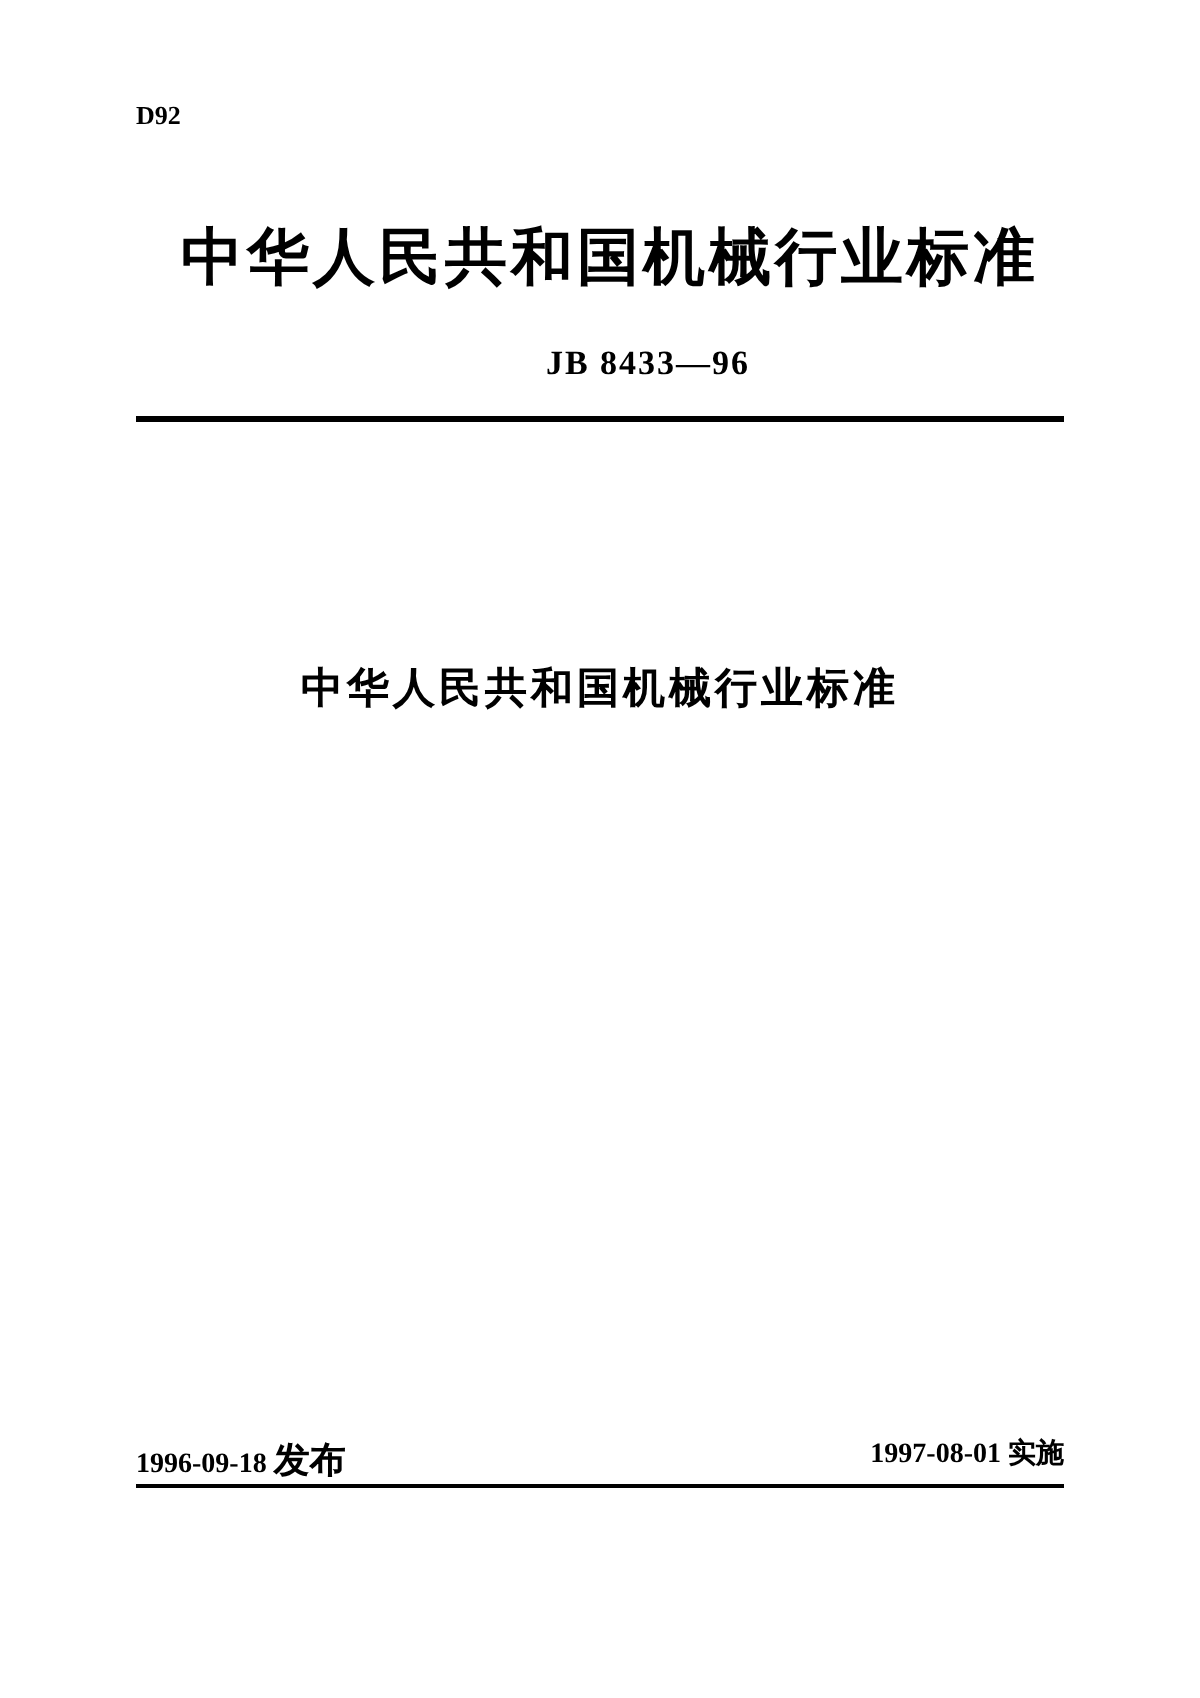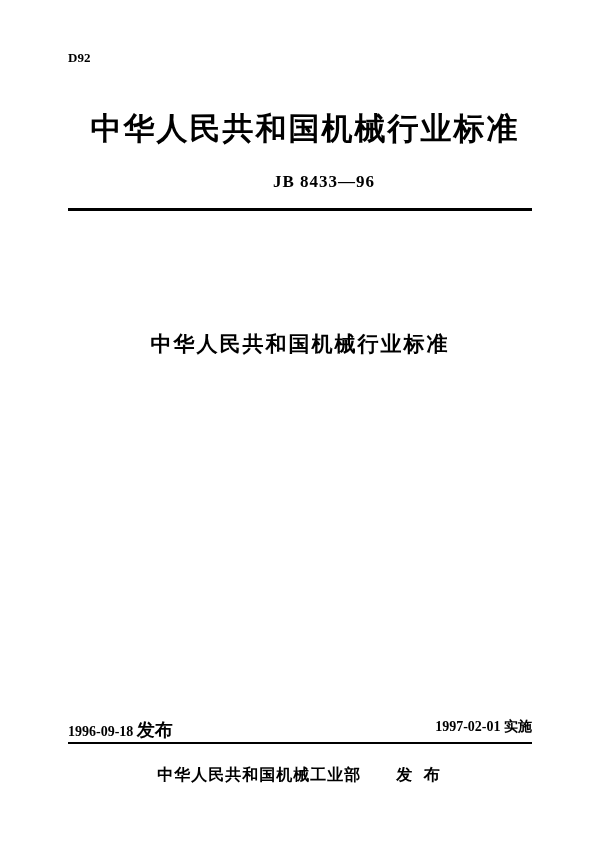--- a/index.html
+++ b/index.html
@@ -159,25 +159,20 @@
   <div class="rule-top"></div>
 
   <div class="doc-title">中华人民共和国机械行业标准</div>
 
   <div class="issue-date">
     <span>1996-09-18</span>
     <span class="cn">发布</span>
   </div>
 
   <div class="effective-date">
-    <span>1997-02-01</span>
+    <span>1997-08-01</span>
     <span class="cn">实施</span>
   </div>
 
   <div class="rule-bottom"></div>
 
-  <div class="publisher">
-    <span>中华人民共和国机械工业部</span>
-    <span class="gap"></span>
-    <span class="pub-word">发 布</span>
-  </div>
 
 </div>
 
 </body></html>

